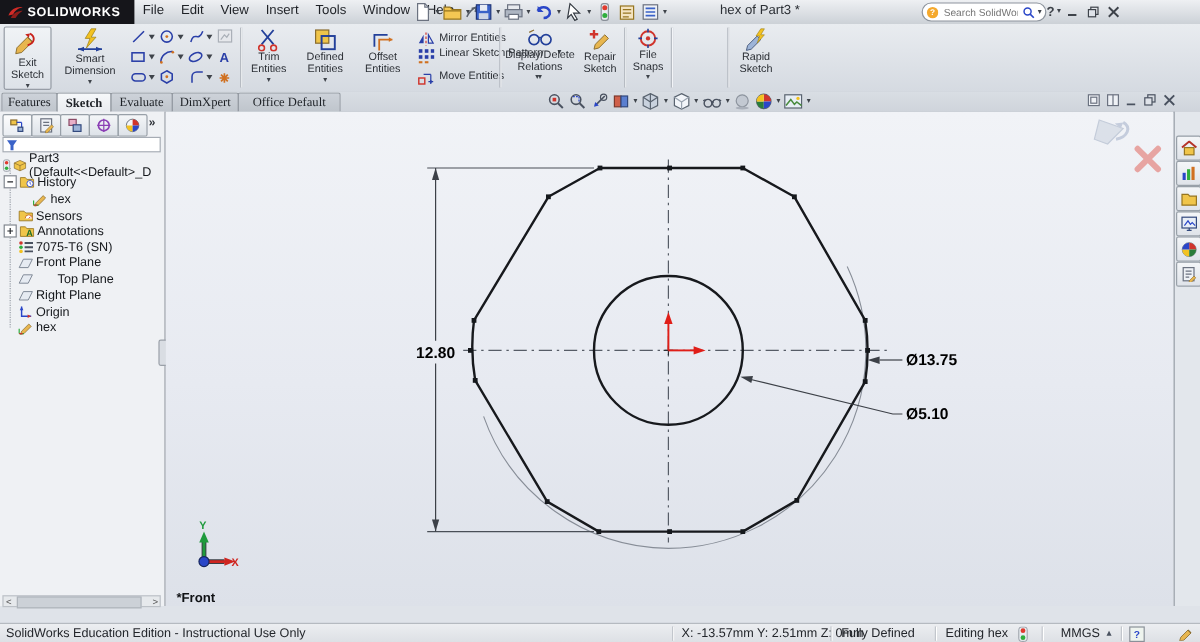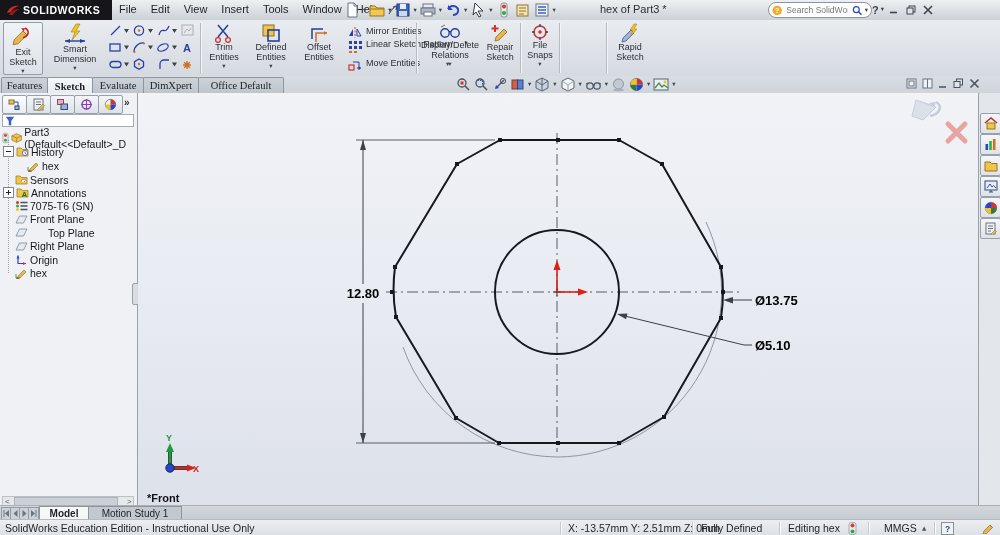--- a/index.html
+++ b/index.html
@@ -693,46 +693,20 @@
       </div>
     <div class="tpbtn" style="top:125px;">
         <svg width="13" height="13" viewBox="0 0 13 13">
           <rect x="2" y="1" width="9" height="11" fill="#eef1f5" stroke="#6b7280"></rect>
           <path d="M4 4 h5 M4 6.5 h5 M4 9 h3" stroke="#6b7280"></path>
           <path d="M7 12 l4 -4 1.5 1.5 L8.5 13.5 7 14 z" fill="#e8b64f" stroke="#8a6d2f" stroke-width=".5"></path>
         </svg>
       </div>
   </div>
 
-  <div class="abs" id="btabs">
-    <div class="navb" style="left:1px;">
-        <svg width="7" height="7" viewBox="0 0 7 7">
-          <path d="M1 0 v7" stroke="#6b7280"></path>
-          <path d="M6 0 L2 3.5 L6 7 z" fill="#6b7280"></path>
-        </svg>
-      </div>
-    <div class="navb" style="left:10px;">
-        <svg width="7" height="7" viewBox="0 0 7 7">
-          <path d="M5.5 0 L1.5 3.5 L5.5 7 z" fill="#6b7280"></path>
-        </svg>
-      </div>
-    <div class="navb" style="left:19px;">
-        <svg width="7" height="7" viewBox="0 0 7 7">
-          <path d="M1.5 0 L5.5 3.5 L1.5 7 z" fill="#6b7280"></path>
-        </svg>
-      </div>
-    <div class="navb" style="left:28px;">
-        <svg width="7" height="7" viewBox="0 0 7 7">
-          <path d="M6 0 v7" stroke="#6b7280"></path>
-          <path d="M1 0 L5 3.5 L1 7 z" fill="#6b7280"></path>
-        </svg>
-      </div>
-    <div class="mtab active" style="left:39px;width:48px;">Model</div>
-    <div class="mtab" style="left:88px;width:92px;">Motion Study 1</div>
-  </div>
 
   <div class="abs" id="status">
     <span class="t" style="left:5px;top:2px;">SolidWorks Education Edition - Instructional Use Only</span>
     <div class="ssep" style="left:560px;"></div>
     <span class="t" style="left:568px;top:2px;">X: -13.57mm Y: 2.51mm Z: 0mm</span>
     <div class="ssep" style="left:692px;"></div>
     <span class="t" style="left:701px;top:2px;">Fully Defined</span>
     <div class="ssep" style="left:779px;"></div>
     <span class="t" style="left:788px;top:2px;">Editing hex</span>
     <svg class="abs" style="left:848px;top:2px;" width="9" height="13" viewBox="0 0 9 13">

